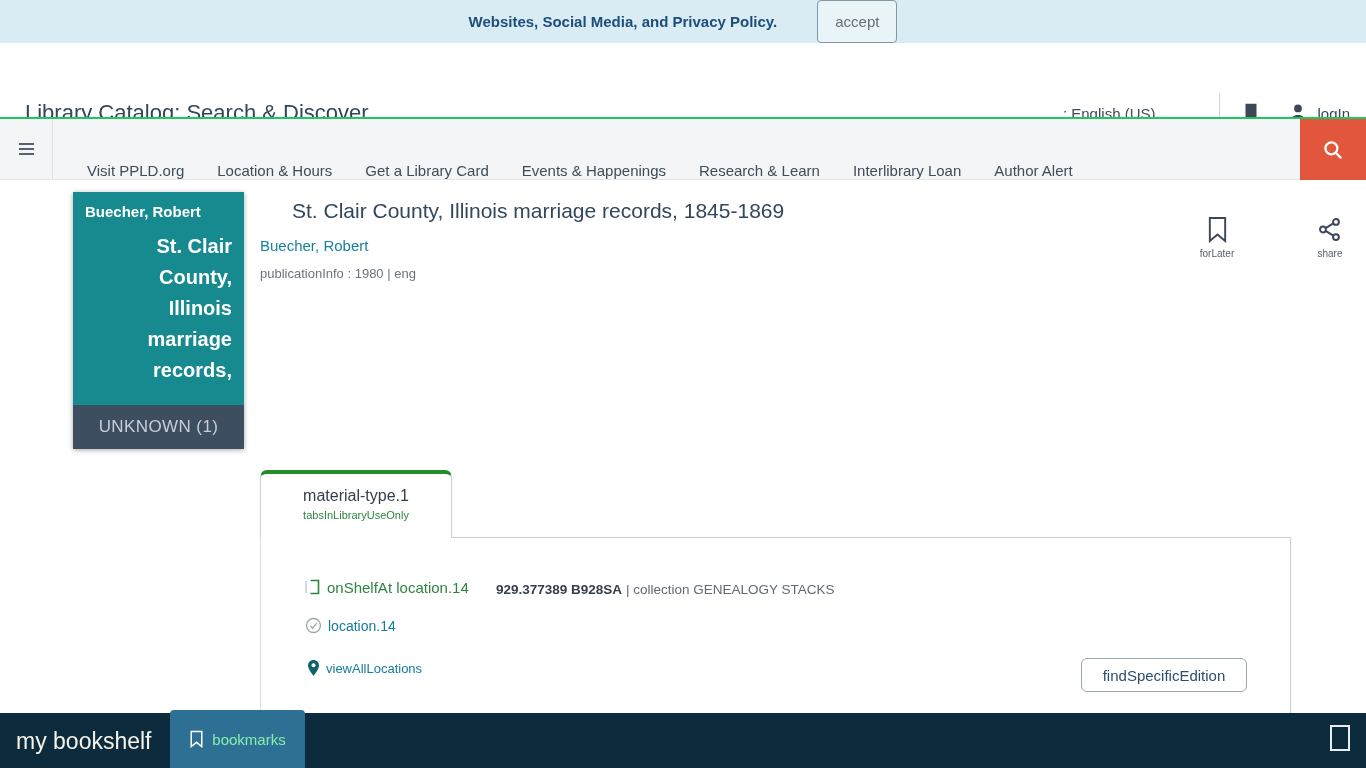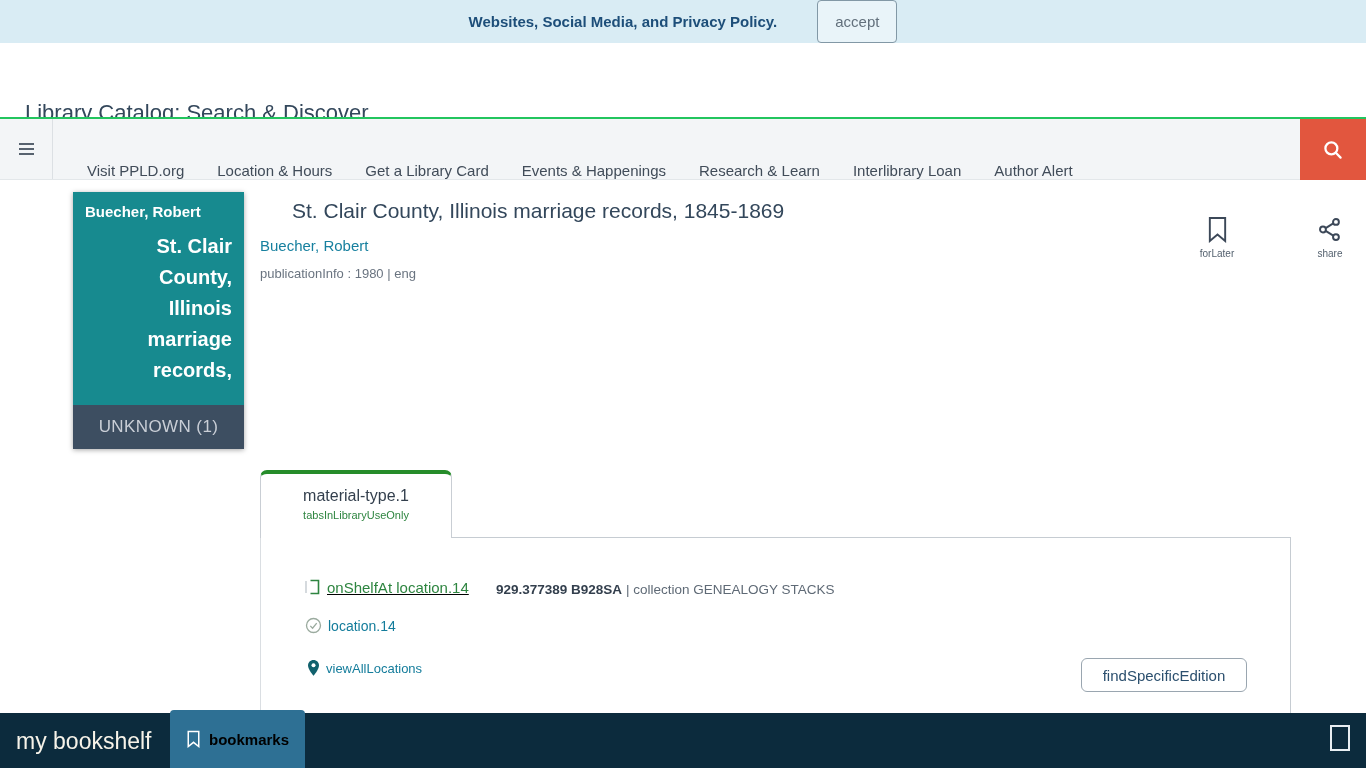--- a/index.html
+++ b/index.html
@@ -63,21 +63,21 @@
   
   .avail-tab { position:absolute; left:260px; top:470px; width:192px; height:68px; background:#fff;
     border:1px solid #c9ced4; border-bottom:none; border-top:4px solid #268c2a;
     border-radius:7px 7px 0 0; z-index:2; text-align:center; cursor:pointer; }
   .avail-tab .tab-label { margin-top:13px; font-size:16px; color:#333f4d; }
   .avail-tab .tab-sub { margin-top:4px; font-size:11px; color:#2e8540; }
   .avail-panel { position:absolute; left:260px; top:537px; width:1031px; height:231px;
     background:#fff; border-top:1px solid #c6ccd2; border-right:1px solid #c6ccd2;
     border-left:1px solid #dadee2; z-index:1; }
 
-  .row-shelf { position:absolute; left:304px; top:578px; display:flex; align-items:center; z-index:3;text-decoration:underline; }
+  .row-shelf { position:absolute; left:304px; top:578px; display:flex; align-items:center; z-index:3; }
   .on-shelf { font-size:15px; color:#2e8540; margin-left:5px; cursor:pointer; }
   .callnum-group { position:absolute; left:496px; top:582px; font-size:13.5px; z-index:3; }
   .callnum { font-weight:bold; color:#333f4d; }
   .collection { color:#5f6a76; }
   .row-loc { position:absolute; left:305px; top:617px; display:flex; align-items:center; z-index:3; }
   .loc-link { font-size:14px; color:#137c9b; margin-left:6px; cursor:pointer; }
   .row-viewall { position:absolute; left:306px; top:659px; display:flex; align-items:center; z-index:3; }
   .viewall-link { font-size:13px; color:#137c9b; margin-left:5px; cursor:pointer; }
 
   .find-edition { position:absolute; left:1081px; top:658px; width:166px; height:34px;
@@ -87,37 +87,53 @@
     color:#333f4d; z-index:3; white-space:nowrap; }
 
   
   .bottombar { position:absolute; left:0; top:713px; width:1366px; height:55px; background:#0c2b3d;
     z-index:10; }
   .bookshelf-label { position:absolute; left:16px; top:50%; transform:translateY(-50%);
     font-size:23px; color:#f7f3e9; }
   .bookmarks-tab { position:absolute; left:170px; top:-3px; width:135px; height:58px;
     background:#2e7094; border-radius:4px 4px 0 0; display:flex; align-items:center;
     justify-content:center; gap:8px; cursor:pointer; border:none; }
-  .bookmarks-label { color:#000000; font-size:15px; font-weight:bold;
+  .bookmarks-label { color:#86efac; font-size:15px; font-weight:normal;
     font-family:"Liberation Sans", sans-serif; }
   .jacket-box { position:absolute; left:1330px; top:12px; width:20px; height:26px;
     border:2px solid #e8eef2; cursor:pointer; background:transparent; }
 </style>
 </head>
 <body>
 
 <div class="page">
 
   <div class="cookie-banner">
     <span class="cookie-msg">Websites, Social Media, and Privacy Policy.</span>
     <button class="cookie-accept">accept</button>
   </div>
 
   <div class="header">
     <div class="site-title">Library Catalog: Search &amp; Discover</div>
+    <div class="header-right">
+      <span class="lang">: English (US)</span>
+      <span class="header-divider"></span>
+      <span class="hdr-bookmark">
+        <svg width="22" height="24" viewBox="0 0 24 24">
+            <path d="M6 2h12v20l-6-5.2L6 22z" fill="#3c4858"></path>
+          </svg>
+      </span>
+      <span class="login">
+        <svg width="24" height="24" viewBox="0 0 24 24">
+            <circle cx="12" cy="7.4" r="3.9" fill="#3c4858"></circle>
+            <path d="M4.6 20.5c0-4.2 3.2-6.6 7.4-6.6s7.4 2.4 7.4 6.6z" fill="#3c4858"></path>
+          </svg>
+        <span class="login-label">logIn</span>
+      </span>
+    </div>
   </div>
 
   <div class="nav">
     <div class="hamburger">
       <svg width="17" height="14" viewBox="0 0 17 14">
         <line x1="1" y1="2" x2="16" y2="2" stroke="#46525f" stroke-width="1.8"></line>
         <line x1="1" y1="7" x2="16" y2="7" stroke="#46525f" stroke-width="1.8"></line>
         <line x1="1" y1="12" x2="16" y2="12" stroke="#46525f" stroke-width="1.8"></line>
       </svg>
     </div>

